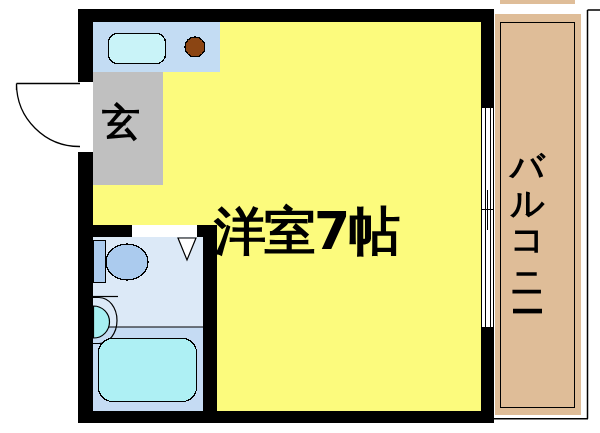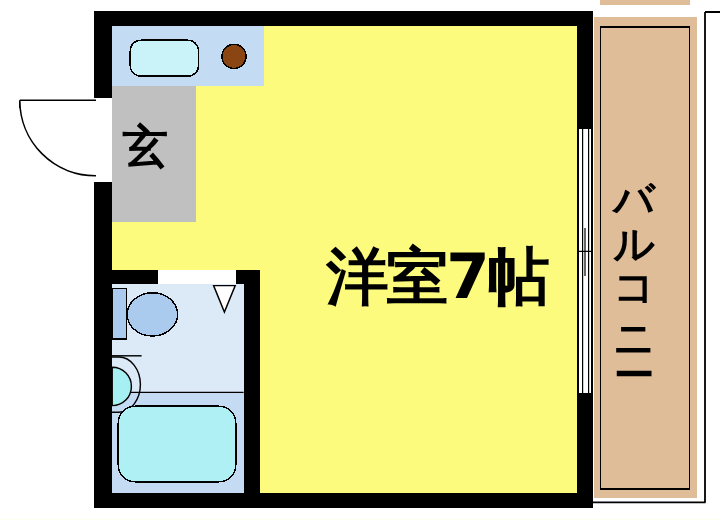--- a/index.html
+++ b/index.html
@@ -1,21 +1,21 @@
 <!DOCTYPE html>
 <html><head>
 <meta charset="utf-8">
 <style>
   html,body{margin:0;padding:0;background:#ffffff;}
   .page{position:relative;width:600px;height:433px;background:#ffffff;overflow:hidden;
         font-family:"DejaVu Sans","Liberation Sans",sans-serif;}
   .page svg{position:absolute;left:0;top:0;shape-rendering:crispEdges;}
   .page svg path{shape-rendering:auto;}
   .label{position:absolute;color:#000;font-weight:bold;line-height:1;white-space:nowrap;}
-  .label-main{left:214px;top:205px;width:300px;text-align:center;font-size:52px;letter-spacing:-2px;}
+  .label-main{left:214px;top:205px;width:300px;font-size:52px;letter-spacing:-2px;}
   .label-entrance{left:96px;top:103px;width:50px;text-align:center;font-size:38px;}
   .label-balcony{left:511px;top:127px;font-size:34px;letter-spacing:3px;
                  writing-mode:vertical-rl;text-orientation:mixed;}
 </style>
 </head>
 <body>
 
 <div class="page">
   <svg width="600" height="433" viewBox="0 0 600 433">
 

